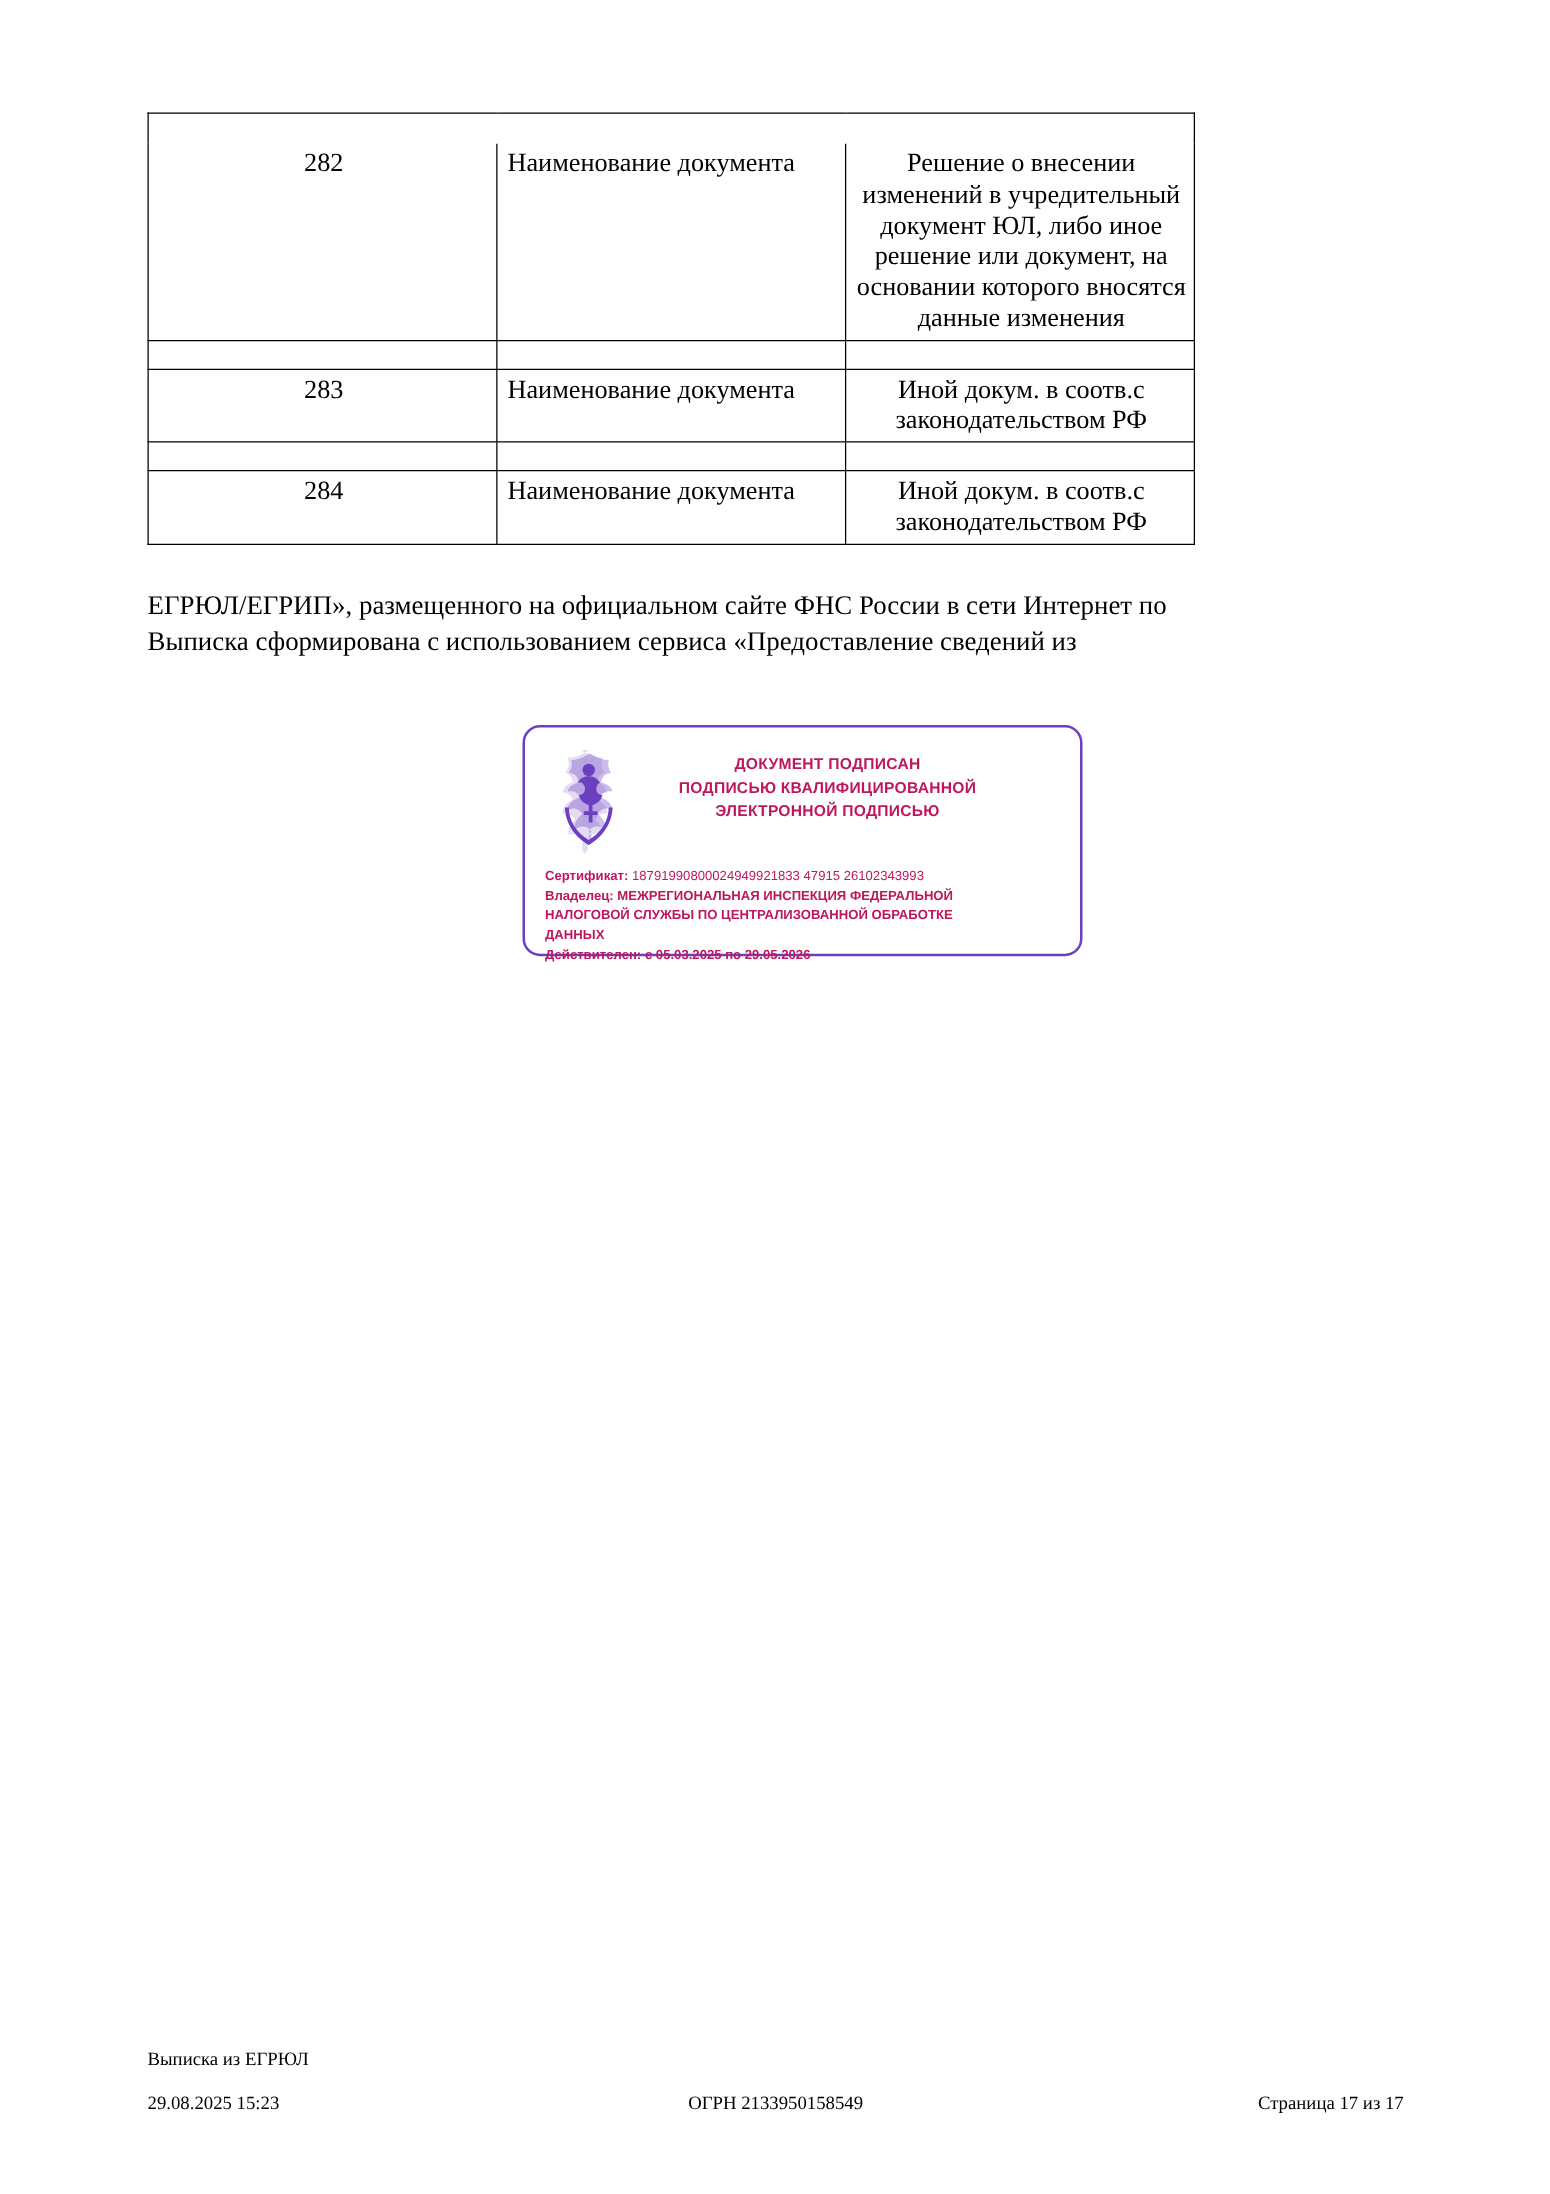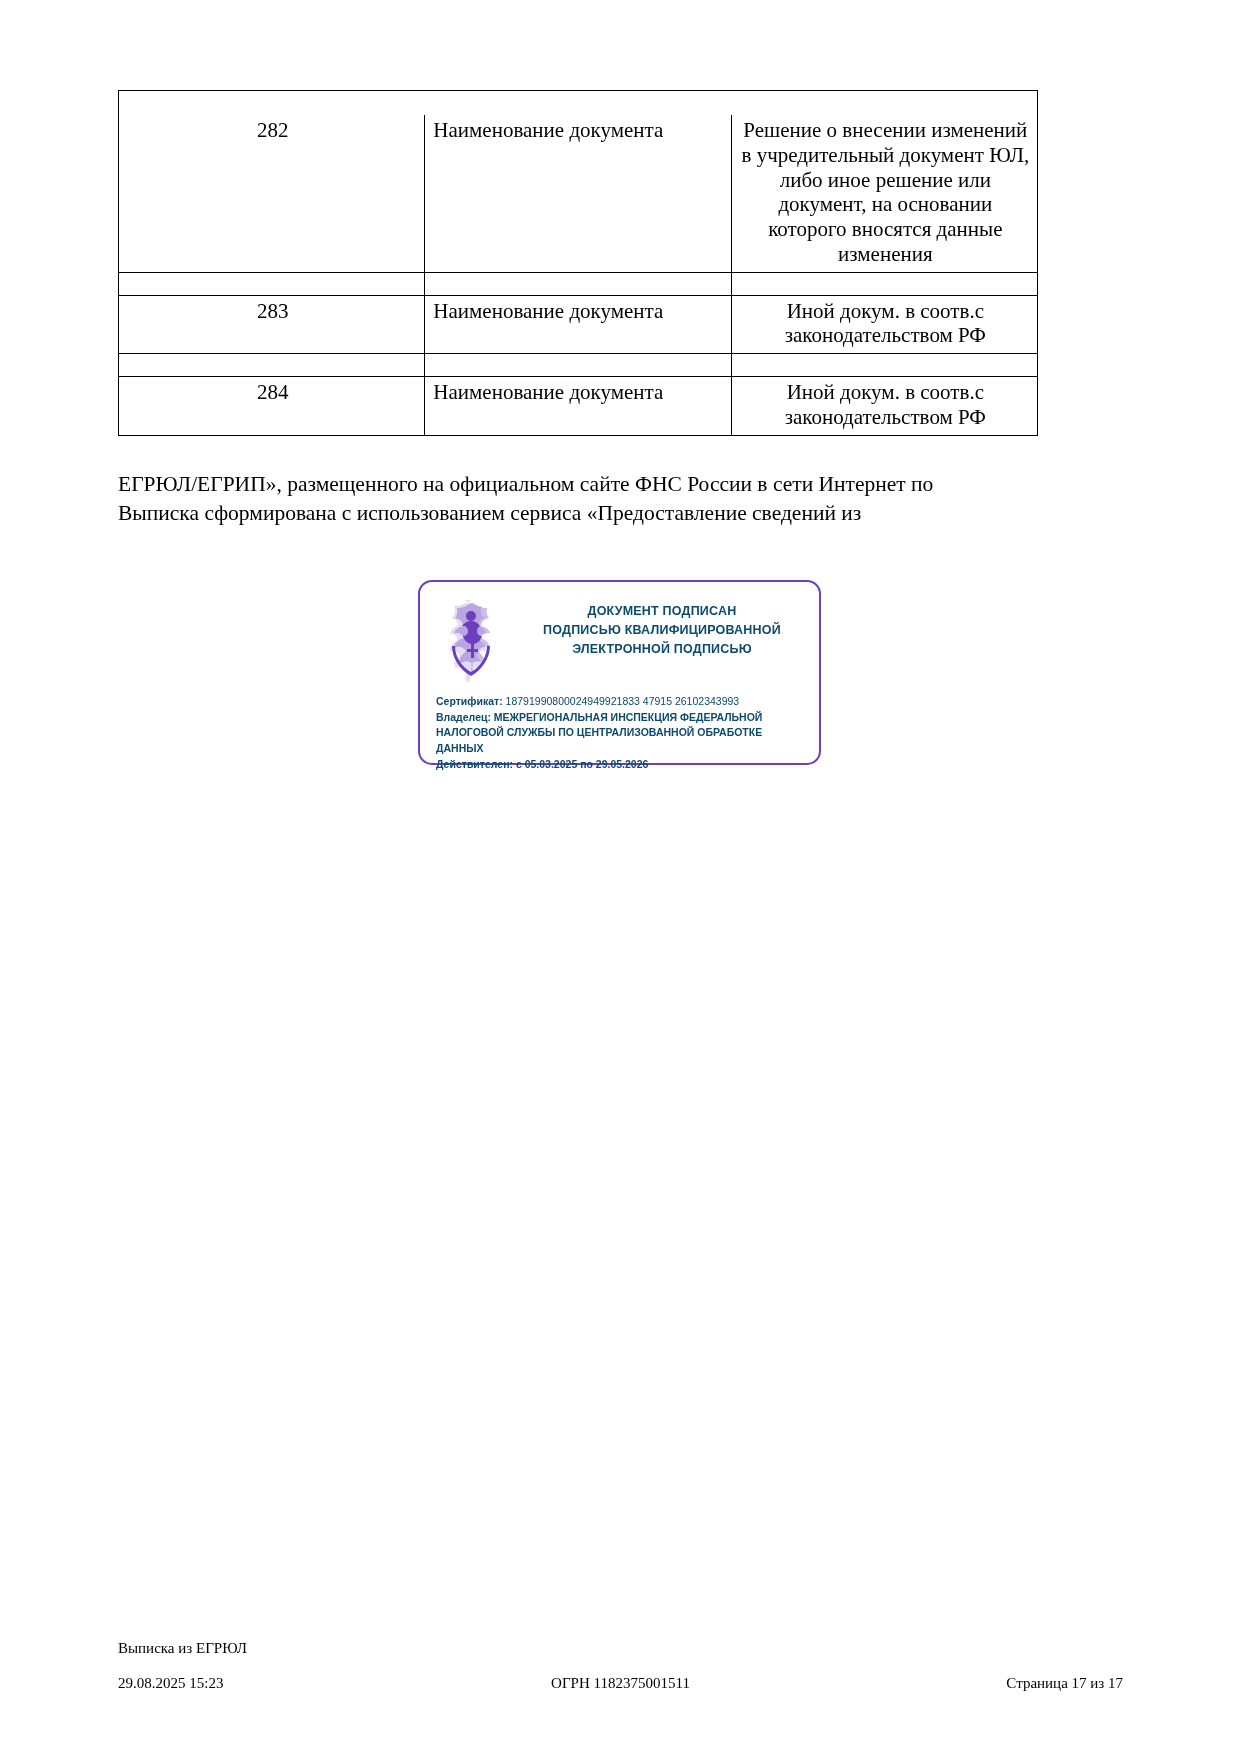--- a/index.html
+++ b/index.html
@@ -21,21 +21,21 @@
     height: 1755px;
     box-sizing: border-box;
     padding: 0;
   }
 
   
   .doc-table {
     position: absolute;
     left: 118px;
     top: 90px;
-    width: 920px;
+    width: 838px;
     border-collapse: collapse;
     table-layout: fixed;
   }
   .doc-table td {
     border: 1px solid #000000;
     vertical-align: top;
     padding: 3px 6px 5px 8px;
     font-size: 21px;
     line-height: 1.18;
   }
@@ -65,26 +65,26 @@
     text-align: justify;
     text-justify: inter-word;
   }
   .note .last-line { text-align: left; }
 
   
   .stamp {
     position: absolute;
     left: 418px;
     top: 580px;
-    width: 403px;
+    width: 448px;
     height: 185px;
     border: 2px solid #6b3fbf;
     border-radius: 14px;
     box-sizing: border-box;
-    color: #0c4a6e;
+    color: #be185d;
     font-family: "Liberation Sans", sans-serif;
   }
   .stamp-emblem {
     position: absolute;
     left: 12px;
     top: 14px;
     width: 78px;
     height: 92px;
   }
   .stamp-title {
@@ -224,18 +224,18 @@
         <b>Действителен:</b>
         <b>с 05.03.2025 по 29.05.2026</b>
       </div>
     </div>
   </div>
 
   <div class="footer">
     <div class="footer-title">Выписка из ЕГРЮЛ</div>
     <div class="footer-row">
       <span class="footer-left">29.08.2025 15:23</span>
-      <span class="footer-center">ОГРН 1182375001511</span>
+      <span class="footer-center">ОГРН 2133950158549</span>
       <span class="footer-right">Страница 17 из 17</span>
     </div>
   </div>
 
 </div>
 
 </body></html>

